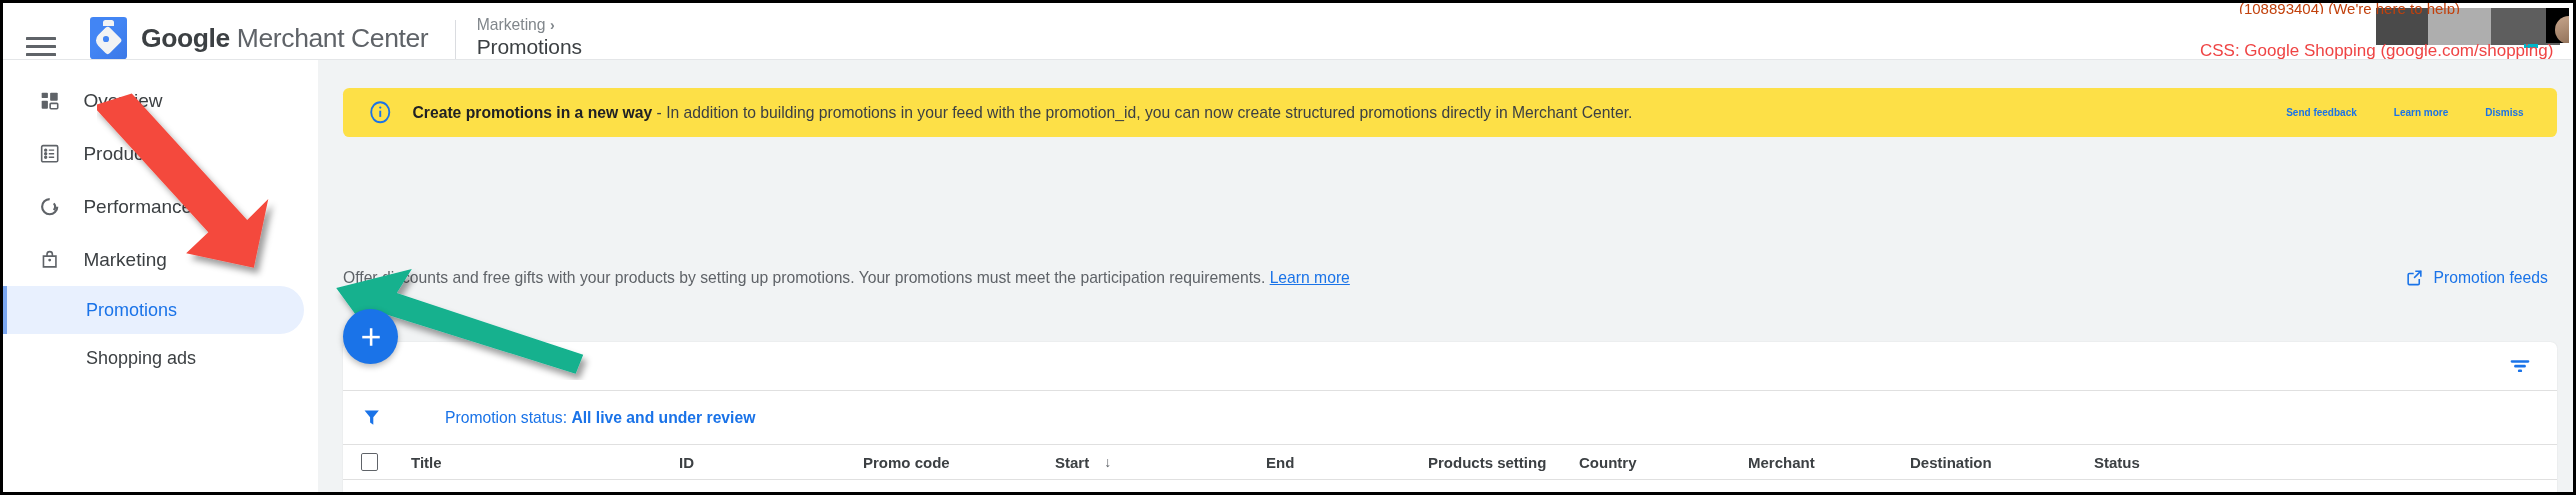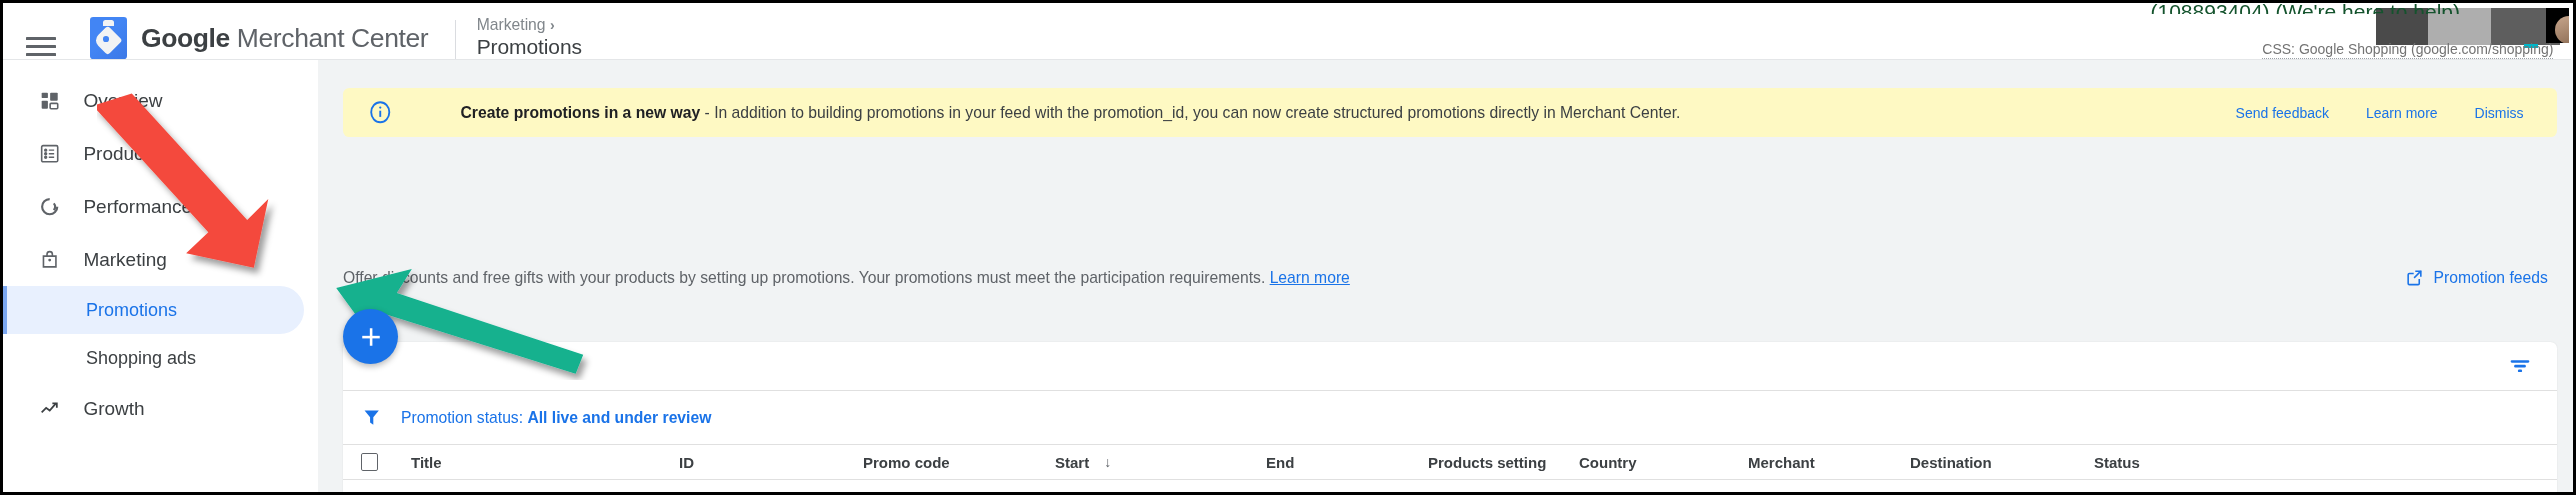--- a/index.html
+++ b/index.html
@@ -69,21 +69,21 @@
   .crumb-chev { font-size: 14px; color: #80868b; font-weight: 700; line-height: 1;}
   .crumb-cur { font-size: 21px; color: #3c4043; white-space: nowrap; letter-spacing: -0.1px;}
 
   .topright { margin-left: auto; display: flex; align-items: center; height: 57px; position: relative;}
   .ticon { width: 44px; height: 44px; display:flex; align-items:center; justify-content:center; cursor:pointer;}
   .ticon svg { display:block; }
   .tsep { width: 0.6px; height: 38px; background: #dadce0; margin: 0 14px; }
 
   .css-line {
     position: absolute; right: 17.6px; top: 39px;
-    font-size: 14px; color: #737373; white-space: nowrap;
+    font-size: 17px; color: #ef4444; white-space: nowrap;
     border-bottom: 1.3px dotted #9aa0a6; padding-bottom: 1.3px;
   }
   .acct-box {
     position: absolute; right: 0px; top: 3.8px;
     width: 195px; height: 42px; background:#fff; display:flex; align-items:center;
   }
   .redact { height: 37px; }
   .r1 { width: 52px; background:#4a4a4a;}
   .r2 { width: 63px; background:#aeaeae;}
   .r3 { width: 69px; background:#5e5e5e;}
@@ -91,21 +91,21 @@
     position:absolute; right: 2.5px; top: 6.3px; width: 23px; height: 35px;
     background: #000; overflow:hidden;
   }
   .avatar-part .ball {
     position:absolute; right: -14px; top: 7.6px; width: 28px; height: 28px; border-radius:50%;
     background: linear-gradient(160deg,#c7a68c,#8a6a52);
   }
   .mini-teal { position:absolute; right: 33px; top: 42px; width:14px; height:3.8px; background:#00b5c8;}
   .clipped-crumb {
     position:absolute; right: 111px; top: -2.5px;
-    font-size: 21px; color:#14532d; white-space: nowrap; overflow:hidden; height:14px;
+    font-size: 15px; color:#c2410c; white-space: nowrap; overflow:hidden; height:14px;
   }
 
   
   .sidebar {
     position: absolute; left: 0; top: 57px; width: 315px; bottom: 0;
     background: #fff; padding-top: 14px;
     border-right: 0.6px solid #ffffff;
   }
   .nav-item {
     display: flex; align-items: center; height: 53px; padding-left: 35px; gap: 21.4px;
@@ -122,28 +122,28 @@
   .nav-sub.active .nav-label { color: #1a73e8; }
   .nav-sub.active::before {
     content:""; position:absolute; left:0; top:0; bottom:0; width: 4.4px; background:#7ba7f0;
   }
 
   
   .main { position: absolute; left: 315px; top: 57px; right: 0; bottom: 0; background:#f1f3f4; }
 
   .banner {
     position:absolute; left: 25px; top: 28px; right: 16.4px; height: 49px;
-    background:#fef9c3; border-radius: 6.3px;
-    display:flex; align-items:center; padding: 0 19px; gap: 48px;
+    background:#fde047; border-radius: 6.3px;
+    display:flex; align-items:center; padding: 0 19px;
   }
   .banner-ico { width: 26.5px; height:26.5px; margin-left: 5px; margin-right: 19px; flex:none;}
   .banner-txt { font-size: 15.7px; color:#3c4043; white-space: nowrap; }
   .banner-txt b { font-weight: 700; color:#202124;}
   .banner-actions { margin-left:auto; display:flex; align-items:center; gap: 37px; padding-right: 14px;}
-  .banner-actions a { font-size: 14px; color:#1a73e8; text-decoration:none; white-space:nowrap; cursor:pointer; font-weight:400;}
+  .banner-actions a { font-size: 10px; color:#1a73e8; text-decoration:none; white-space:nowrap; cursor:pointer; font-weight:700;}
 
   .desc-row {
     position:absolute; left: 25px; top: 203px; right: 16.4px; height: 29px;
     display:flex; align-items:center;
   }
   .desc-txt { font-size: 15.7px; color:#5f6368; white-space: nowrap;}
   .desc-txt a { color:#1a73e8; text-decoration: underline; }
   .feeds-link { margin-left:auto; display:flex; align-items:center; gap: 10px; cursor:pointer; padding-right: 8.8px;}
   .feeds-link span { font-size: 15.7px; color:#1a73e8;}
 
@@ -151,21 +151,21 @@
     position:absolute; left: 25px; top: 282px; right: 16.4px; bottom: 0;
     background:#fff; border-radius: 6.3px 6.3px 0 0;
     box-shadow: 0 0.6px 1.3px rgba(60,64,67,0.15);
   }
   .toolbar-row {
     height: 49px; border-bottom: 0.6px solid #e0e0e0; display:flex; align-items:center;
     position: relative;
   }
   .filter-right { margin-left:auto; margin-right: 23px; cursor:pointer; display:flex; align-items:center;}
 
-  .filter-row { height: 53px; display:flex; align-items:center; padding-left: 17.6px; }
+  .filter-row { height: 53px; display:flex; align-items:center; padding-left: 17.6px; gap: 44px; }
   .funnel { width: 21.4px; height: 21.4px; margin-right: 19px; flex:none;}
   .fchip { font-size: 15.7px; color:#1a73e8; white-space: nowrap; cursor: pointer;}
   .fchip b { font-weight:700; }
 
   .thead {
     height: 35px; border-top: 0.6px solid #e0e0e0;
     display:flex; align-items:center; position: relative; font-weight: bold;
   }
   .chk {
     width: 17.6px; height: 17.6px; border: 1.3px solid #5f6368; border-radius: 1.9px;
@@ -313,29 +313,20 @@
     </div>
 
     <div class="nav-sub active">
       <span class="nav-label">Promotions</span>
     </div>
 
     <div class="nav-sub">
       <span class="nav-label">Shopping ads</span>
     </div>
 
-    <div class="nav-item">
-      <span class="nav-ico">
-        <svg width="21.4" height="21.4" viewBox="0 0 24 24" fill="none" stroke="#3c4043" stroke-width="2">
-          <path d="M3 16l5-5 4 3 7-8"></path>
-          <path d="M15 6h5v5"></path>
-        </svg>
-      </span>
-      <span class="nav-label">Growth</span>
-    </div>
   </div>
 
   <div class="main">
 
     <div class="banner">
       <span class="banner-ico">
         <svg width="26.5" height="26.5" viewBox="0 0 24 24" fill="none" stroke="#1a73e8" stroke-width="1.7">
           <ellipse cx="12" cy="12" rx="8.2" ry="9"></ellipse>
           <path d="M12 10.6v5.6"></path>
           <circle cx="12" cy="7.8" r="1" fill="#1a73e8" stroke="none"></circle>

